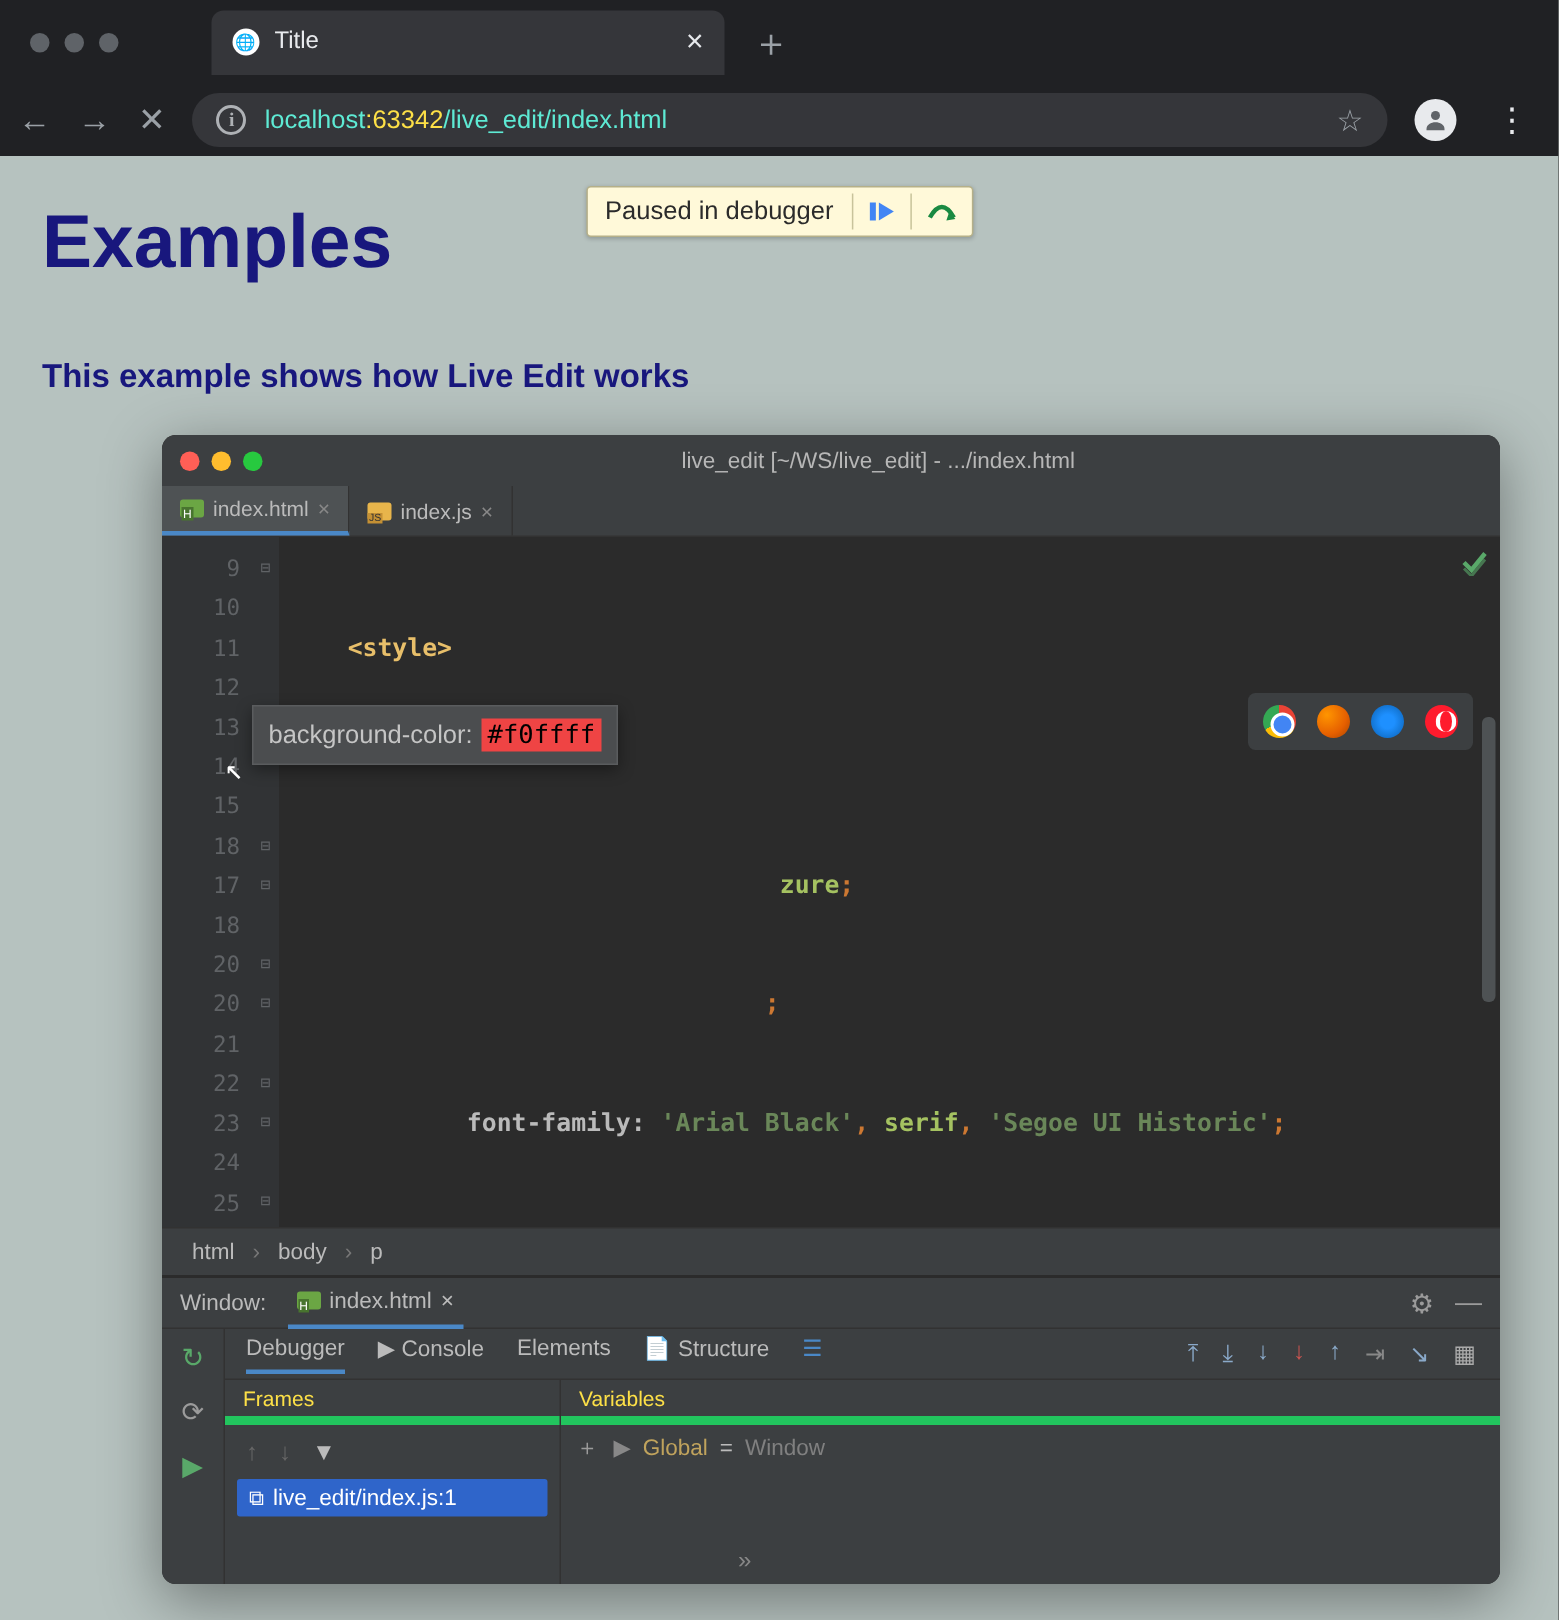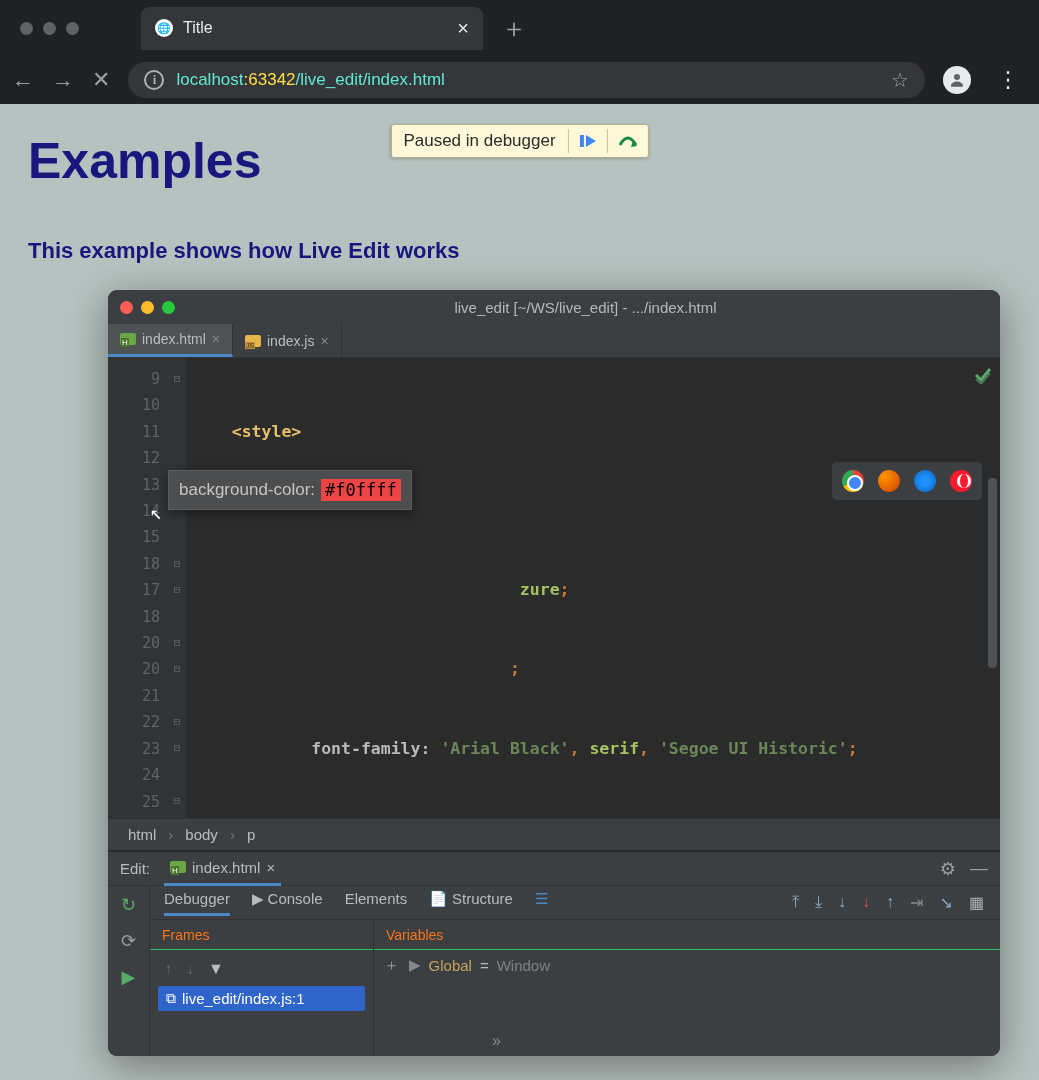--- a/index.html
+++ b/index.html
@@ -91,21 +91,21 @@
   .dp-toolbar{height:34px;display:flex;align-items:center;border-bottom:1px solid #323232;}
   .dp-toolbar .tabs{display:flex;gap:22px;padding:0 14px;font-size:15px;}
   .dp-toolbar .tabs span{cursor:pointer;color:#bbb;}
   .dp-toolbar .tabs .active{border-bottom:3px solid #4a88c7;padding-bottom:6px;}
   .dp-toolbar .stepicons{margin-left:auto;display:flex;gap:16px;padding:0 16px;font-size:16px;color:#8aa9c9;}
   .dp-toolbar .stepicons span{cursor:pointer;}
   .dp-sideactions{width:42px;border-right:1px solid #323232;display:flex;flex-direction:column;align-items:center;gap:14px;padding-top:8px;}
   .dp-sideactions span{cursor:pointer;font-size:18px;}
   .rerun{color:#59a869;} .reload{color:#9b9b9b;} .resume{color:#59a869;}
   .frames-col{width:224px;border-right:1px solid #323232;display:flex;flex-direction:column;}
-  .col-head{height:30px;display:flex;align-items:center;padding:0 12px;font-size:14px;color:#f97316;border-bottom:1px solid #22c55e;}
+  .col-head{height:30px;display:flex;align-items:center;padding:0 12px;font-size:14px;color:#fde047;border-bottom:6px solid #22c55e;}
   .frames-body{padding:6px 8px;}
   .frame-nav{display:flex;gap:14px;color:#666;font-size:16px;padding:4px 6px;}
   .frame-nav span{cursor:pointer;}
   .frame-item{margin-top:4px;background:#2f65ca;color:#fff;padding:4px 8px;font-size:15px;display:flex;align-items:center;gap:6px;border-radius:2px;}
   .frame-item .ficon{font-size:14px;}
   .vars-col{flex:1;}
   .vars-body{padding:6px 10px;font-size:15px;color:#bbb;display:flex;align-items:flex-start;gap:10px;}
   .vars-body .plus{color:#9b9b9b;cursor:pointer;}
   .vars-body .tree{display:flex;gap:8px;align-items:center;}
   .global-key{color:#c0a35d;}
@@ -274,21 +274,21 @@
   <div class="breadcrumb">
     <span>html</span>
       <span class="sep">›</span>
     <span>body</span>
       <span class="sep">›</span>
     <span>p</span>
   </div>
 
   <div class="debug-panel">
     <div class="dp-head">
-      <span class="lbl">Edit:</span>
+      <span class="lbl">Window:</span>
       <span class="dp-tab active">
         <span class="file-ico html"></span>
         <span>index.html</span>
         <span class="x">×</span>
       </span>
       <span class="sp"></span>
       <span class="gear">⚙</span>
       <span class="min">—</span>
     </div>
 

